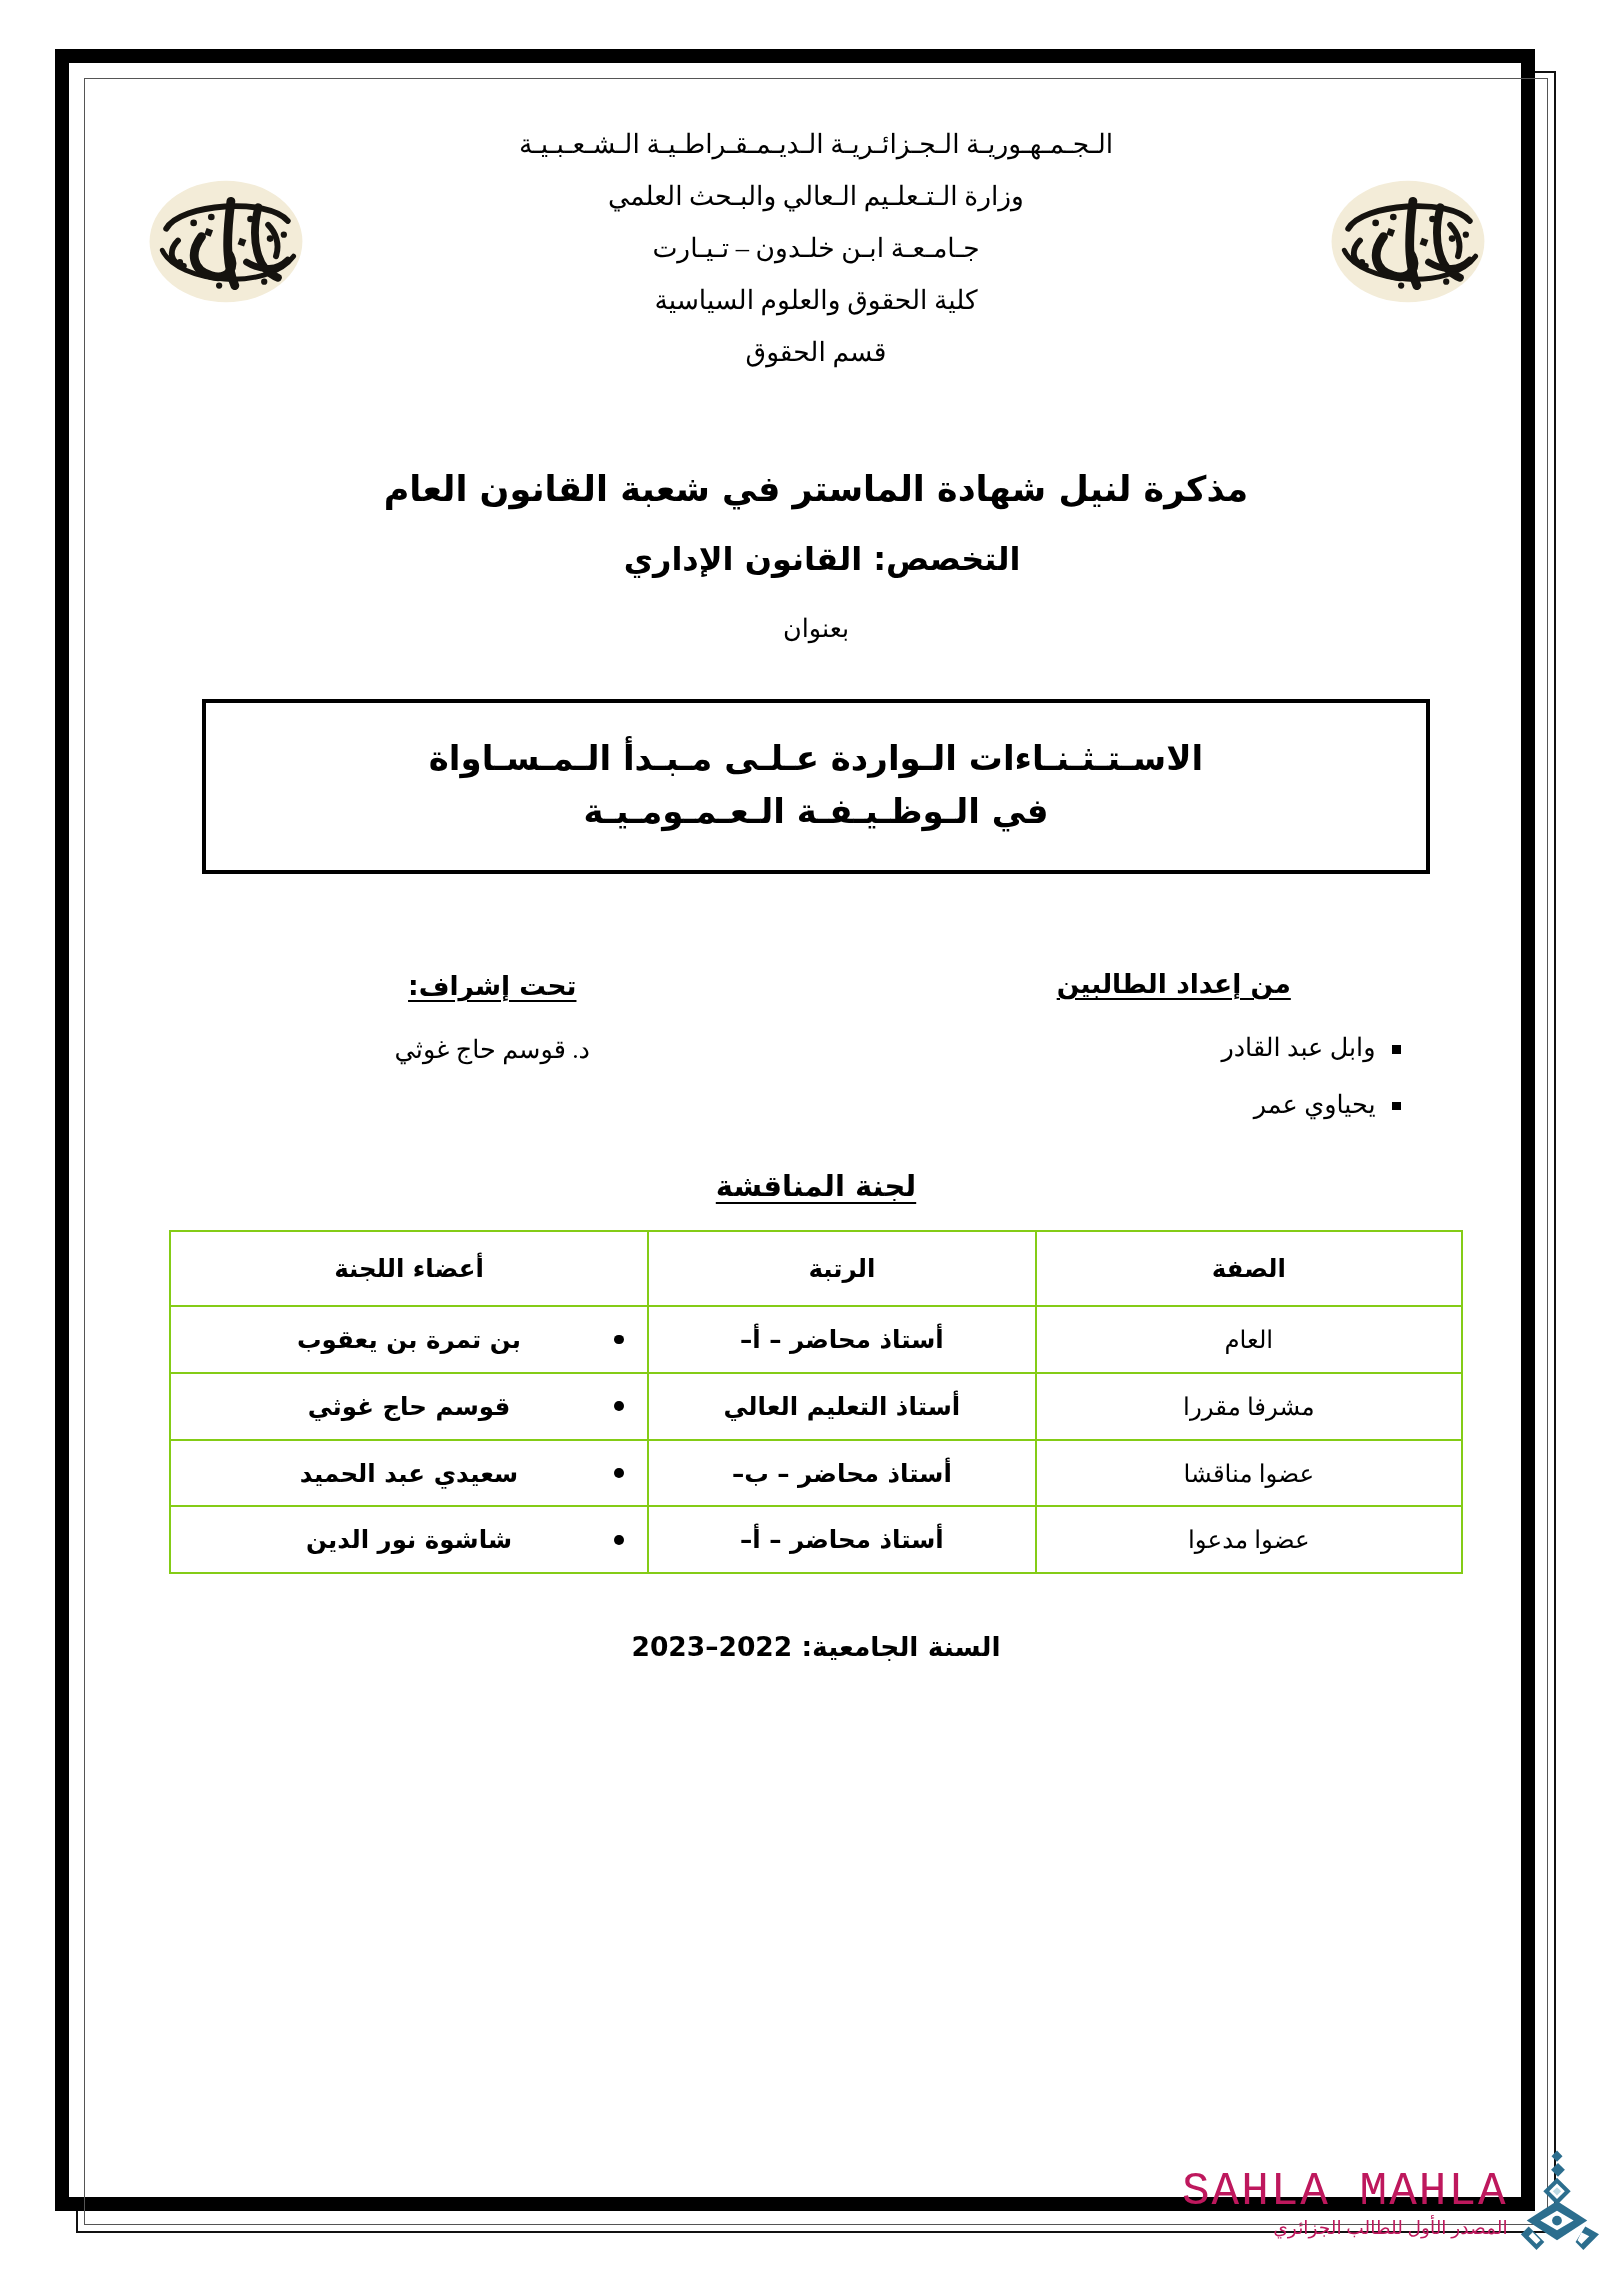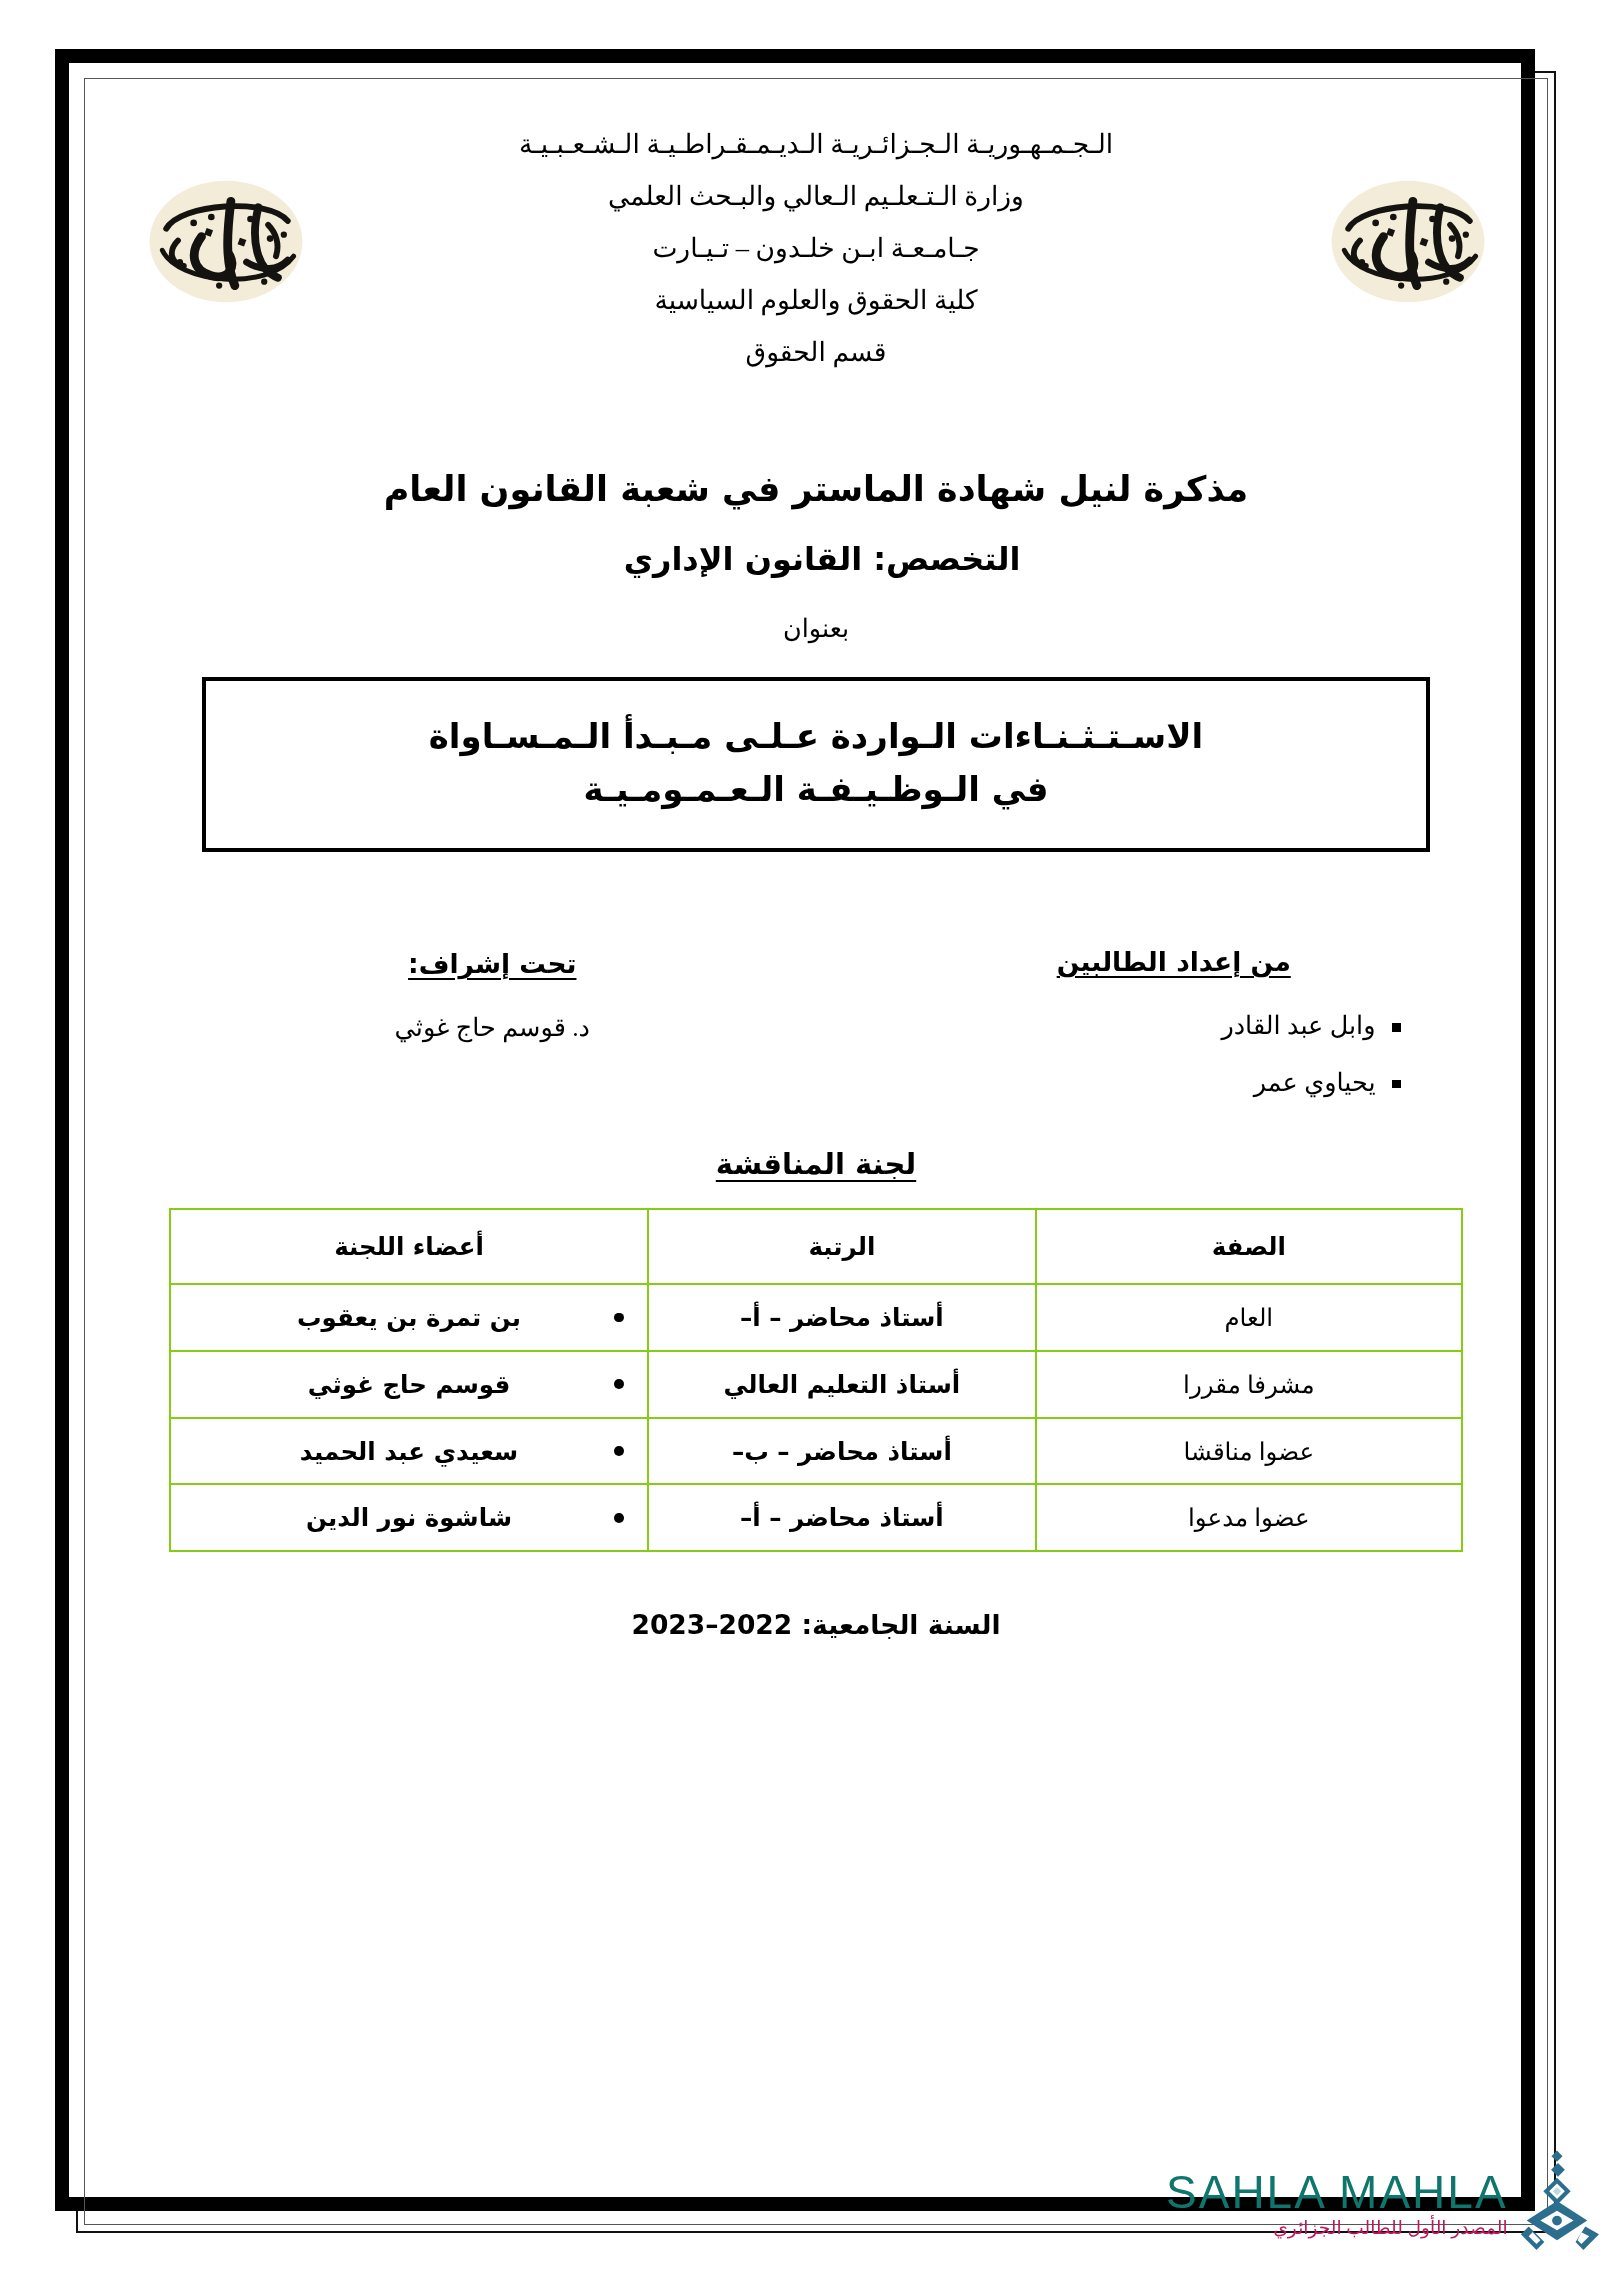--- a/index.html
+++ b/index.html
@@ -115,21 +115,21 @@
     margin-bottom: 35px;
     padding-left: 12px;
   }
   .degree-by {
     font-size: 25.5px;
     margin-bottom: 0;
   }
 
   
   .title-box {
-    margin: 33px 118px 0 118px;
+    margin: 55px 118px 0 118px;
     border: 4.9px solid #000000;
     padding: 29px 25.5px 33px 25.5px;
     text-align: center;
   }
   .title-box .tline {
     font-family: "DejaVu Sans", "Liberation Sans", sans-serif;
     font-weight: bold;
     font-size: 34px;
     letter-spacing: 2px;
     line-height: 1.55;
@@ -260,24 +260,24 @@
     right: 21.6px;
     bottom: 35px;
     display: flex;
     flex-direction: row;
     align-items: center;
     gap: 7.8px;
     direction: ltr;
   }
   #watermark .wm-text { text-align: right; }
   #watermark .wm-title {
-    font-family: Liberation Sans, sans-serif;
+    font-family: Liberation Mono, monospace;
     font-size: 46px;
     letter-spacing: 2px;
-    color: #0f766e;
+    color: #be185d;
     line-height: 1.0;
     white-space: nowrap;
   }
   #watermark .wm-sub {
     font-family: "Liberation Serif", "DejaVu Serif", serif;
     font-size: 18.6px;
     color: #be185d;
     direction: rtl;
     margin-top: 2px;
     white-space: nowrap;

